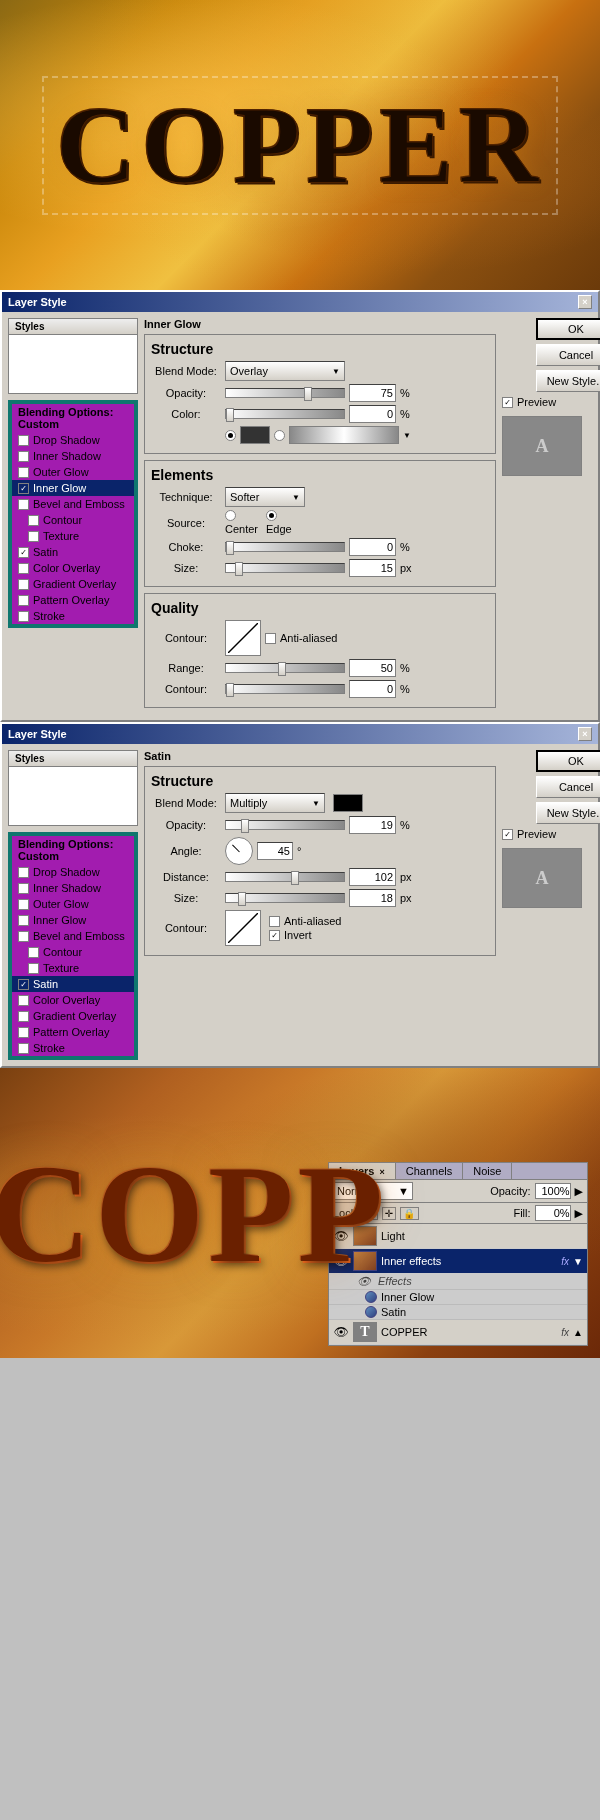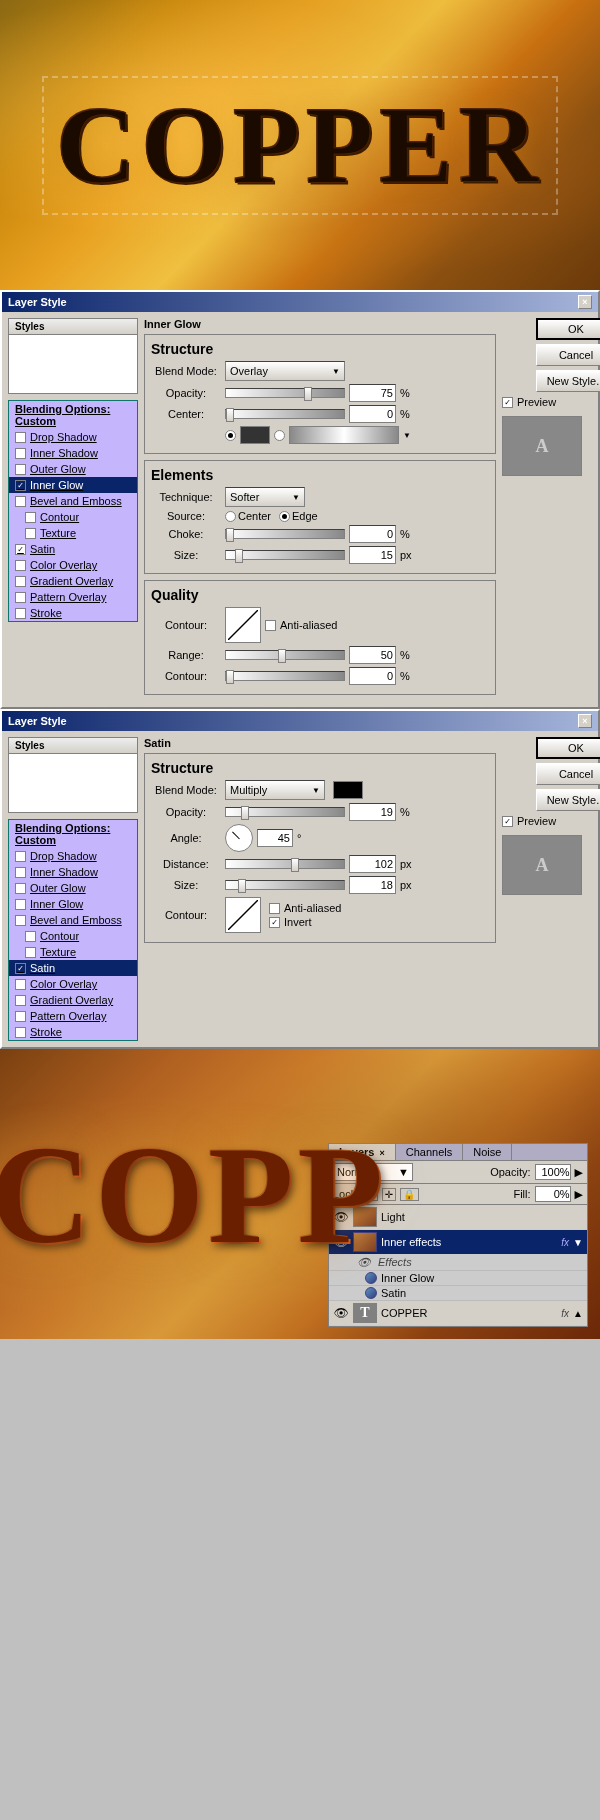--- a/index.html
+++ b/index.html
@@ -97,23 +97,22 @@
       font-weight: bold;
       color: #000;
     }
     .styles-panel-content {
       border: 1px solid #808080;
       background: #fff;
       height: 60px;
       margin-bottom: 6px;
     }
     .layer-effects-list {
-      border: 1px solid #0f766e;
-      background: #c4b5fd;
-      text-decoration: underline;
+      border: 4px solid #0f766e;
+      background: #a21caf;
     }
     .effect-item {
       padding: 2px 6px;
       font-size: 11px;
       color: #000;
       display: flex;
       align-items: center;
       gap: 4px;
       cursor: pointer;
     }
@@ -240,23 +239,24 @@
       background: linear-gradient(to right, #888, #fff, #888);
       border: 1px solid #808080;
     }
     .radio-group {
       display: flex;
       align-items: center;
       gap: 8px;
     }
     .radio-item {
       display: flex;
-      align-items: flex-end;
+      align-items: flex-start;
       gap: 2px;
       font-size: 11px;
+      flex-direction: column;
     }
     .radio-btn {
       width: 11px;
       height: 11px;
       border: 1px solid #808080;
       border-radius: 50%;
       background: #fff;
       display: flex;
       align-items: center;
       justify-content: center;
@@ -583,21 +583,21 @@
         </div>
         <div class="form-row">
           <span class="form-label">Opacity:</span>
           <div class="slider-track">
             <div class="slider-thumb" style="left:66%;"></div>
           </div>
           <input class="number-input" type="text" value="75" style="">
           <span class="unit-label">%</span>
         </div>
         <div class="form-row">
-          <span class="form-label">Center:</span>
+          <span class="form-label">Color:</span>
           <div class="slider-track">
             <div class="slider-thumb" style="left:0%;"></div>
           </div>
           <input class="number-input" type="text" value="0" style="">
           <span class="unit-label">%</span>
         </div>
         <div class="form-row">
           <span class="form-label"></span>
           <div style="display:flex;align-items:center;gap:4px;">
             <div class="radio-btn selected"></div>

